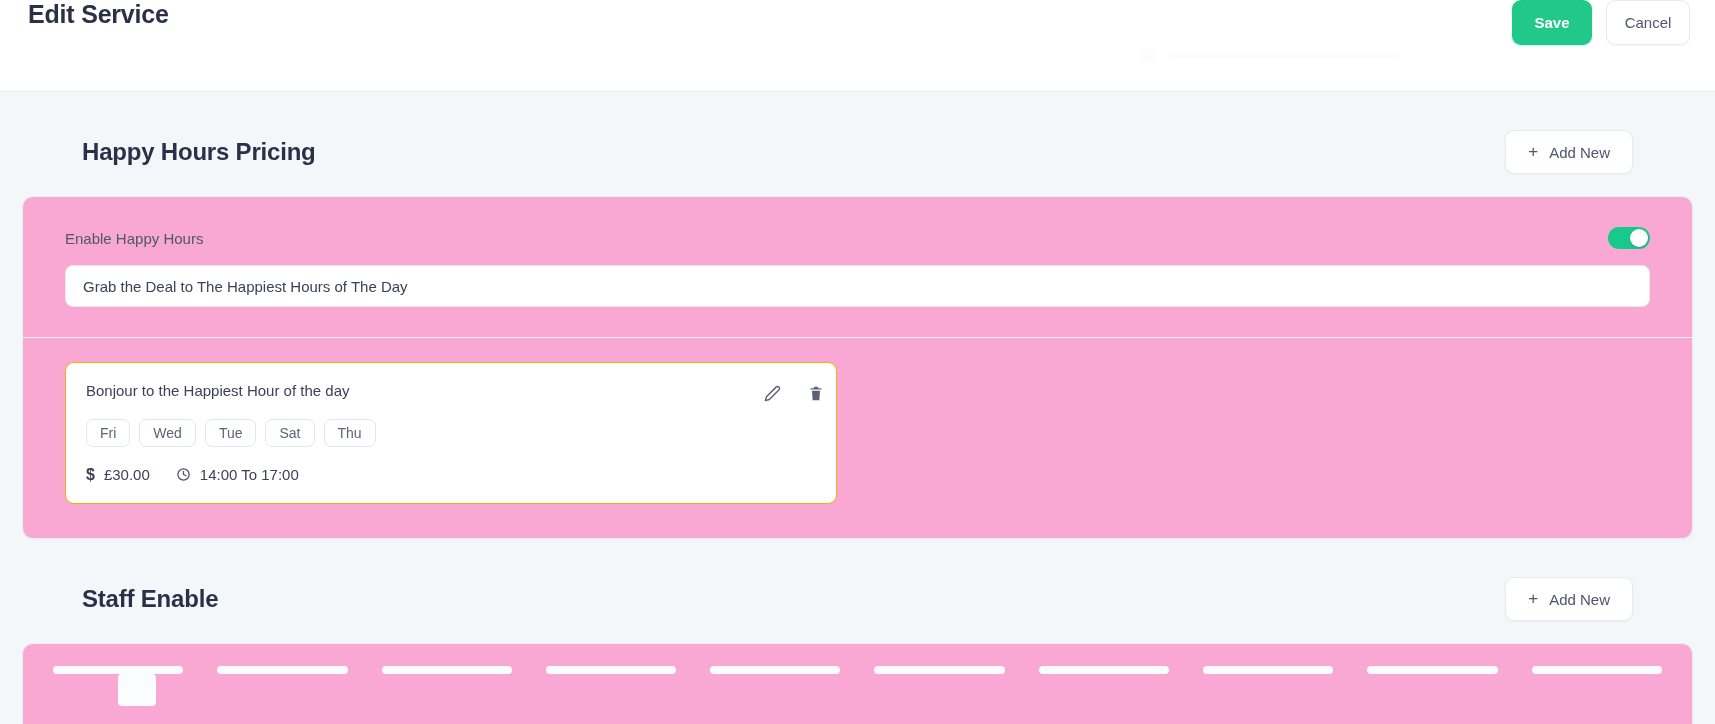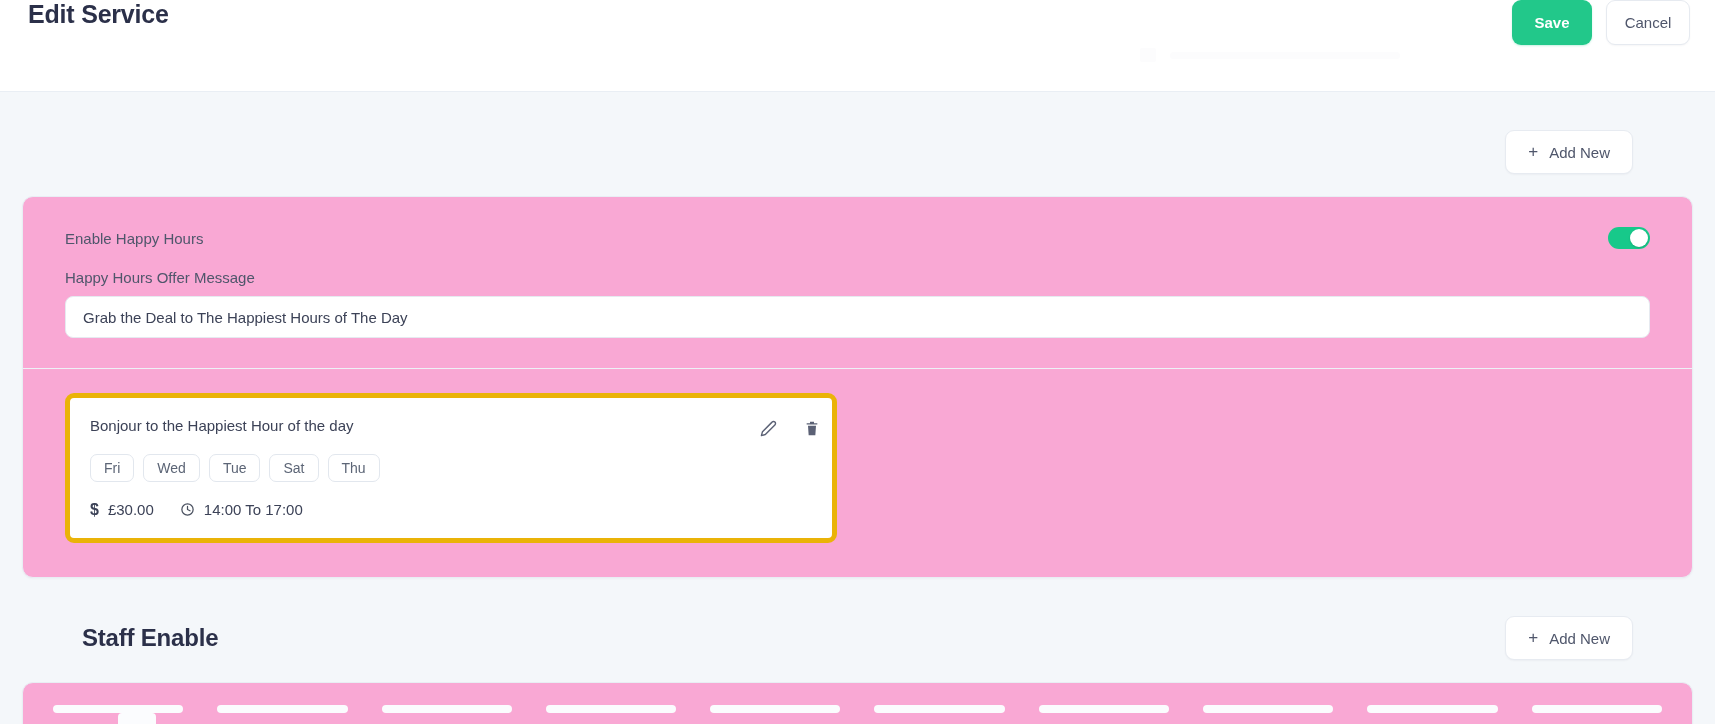--- a/index.html
+++ b/index.html
@@ -198,21 +198,21 @@
     background: #edf1f6;
     width: 100%;
   }
 
   .card-bottom {
     padding: 24px 42px 34px 42px;
   }
 
   .hh-item {
     width: 772px;
-    border: 5px solid #eab308;
+    border: 1px solid #eab308;
     border-radius: 9px;
     padding: 18px 8px 20px 20px;
     background: #ffffff;
   }
 
   .hh-item-head {
     display: flex;
     align-items: flex-start;
   }
 
@@ -323,39 +323,39 @@
   <div class="topbar-spacer"></div>
   <div class="ghost-block"></div>
   <div class="ghost-line"></div>
   <button class="btn btn-save">Save</button>
   <button class="btn btn-cancel">Cancel</button>
 </div>
 
 <div class="content">
 
   <div class="section-head">
+    <div class="section-title">Happy Hours Pricing</div>
     <div class="section-head-spacer"></div>
     <button class="btn btn-addnew">
       <span class="plus-icon">+</span>
       <span>Add New</span>
     </button>
   </div>
 
   <div class="card">
 
     <div class="card-top">
       <div class="toggle-row">
         <span class="field-label">Enable Happy Hours</span>
         <div class="toggle-spacer"></div>
         <div class="toggle">
           <div class="toggle-knob"></div>
         </div>
       </div>
 
-      <span class="sub-label">Happy Hours Offer Message</span>
       <input class="text-input" type="text" value="Grab the Deal to The Happiest Hours of The Day" style="">
     </div>
 
     <div class="card-divider"></div>
 
     <div class="card-bottom">
       <div class="hh-item">
 
         <div class="hh-item-head">
           <div class="hh-title">Bonjour to the Happiest Hour of the day</div>

